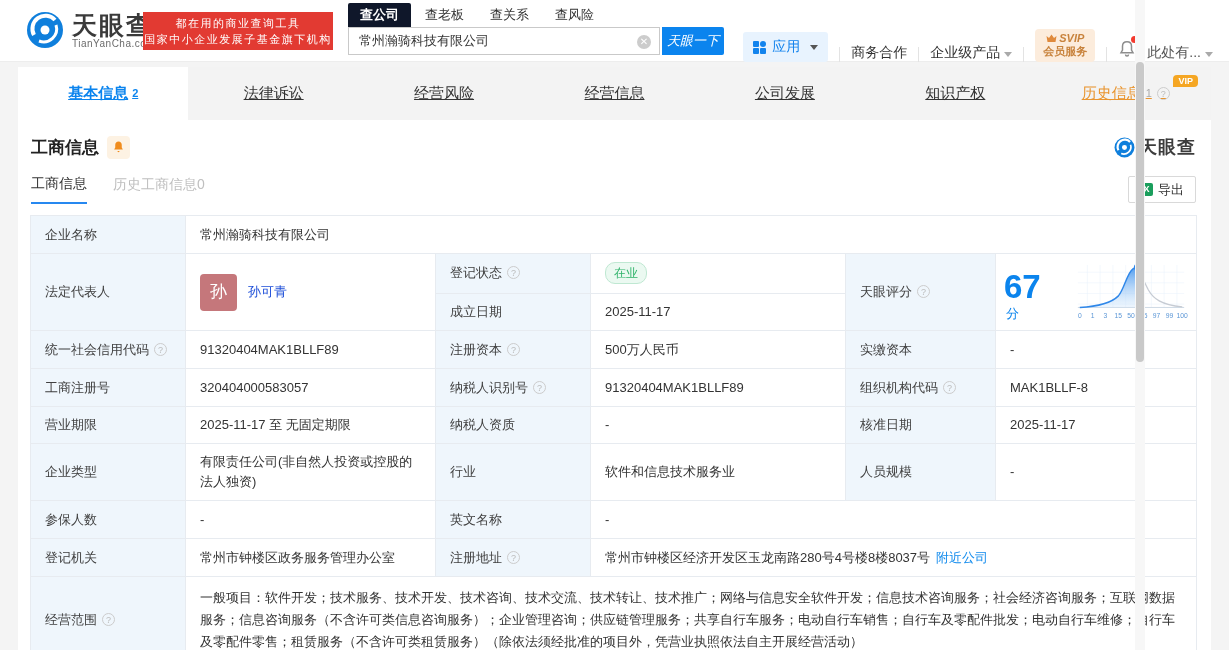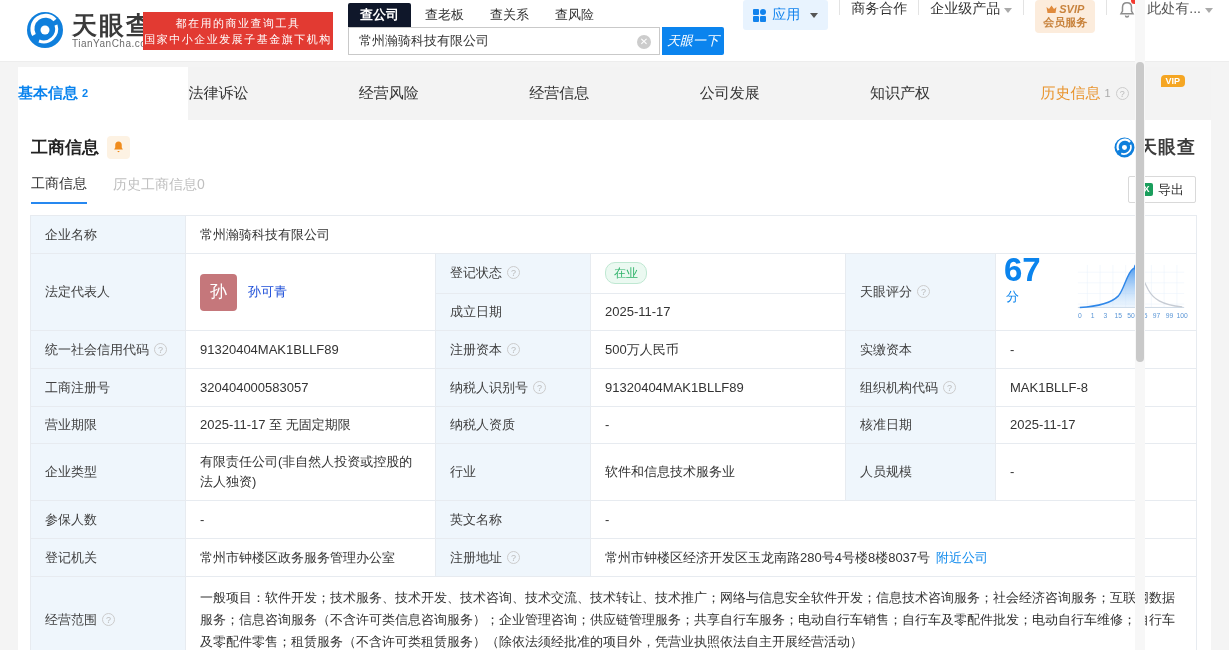--- a/index.html
+++ b/index.html
@@ -19,39 +19,39 @@
   .search-tab { font-size:13px; color:#333; padding:3px 12px; cursor:pointer; }
   .search-tab.active { background:#0f172a; color:#fff; border-radius:2px 2px 0 0;font-weight:bold; }
   .search-row { display:flex; height:28px; }
   .search-box { position:relative; width:312px; height:28px; border:1px solid #c9c9c9; background:#fff; }
   .search-box input { width:100%; height:100%; border:0; outline:none; padding:0 30px 0 10px; font-size:13px; color:#333;
     font-family:"Liberation Sans","DejaVu Sans",sans-serif;}
   .clear-ic { position:absolute; right:8px; top:7px; width:14px; height:14px; border-radius:50%; background:#ccc; color:#fff;
     font-size:10px; line-height:14px; text-align:center; cursor:pointer;}
   .search-btn { width:62px; height:28px; margin-left:2px; background:#0b84ee; color:#fff; border:0; font-size:13px;
     cursor:pointer; border-radius:0 2px 2px 0; font-family:inherit;font-style:italic;}
-  .hnav { position:absolute; right:16px; top:0; height:62px; display:flex; align-items:flex-start; gap:11px; }
+  .hnav { position:absolute; right:16px; top:0; height:62px; display:flex; align-items:flex-end; gap:11px; }
   .hsep { width:1px; height:15px; background:#e3e3e3; }
   .apps-pill { display:flex; align-items:center; gap:6px; background:#e8f3fe; color:#1283ed; height:30px; padding:0 10px;
     border-radius:3px; font-size:14px; cursor:pointer;}
   .grid-ic { width:13px; height:13px; display:grid; grid-template-columns:6px 6px; grid-template-rows:6px 6px; gap:1px;}
   .grid-ic i { background:#1283ed; border-radius:1px;}
   .grid-ic i:nth-child(2){ border-radius:50%; }
   .caret { width:0; height:0; border-left:4px solid transparent; border-right:4px solid transparent; border-top:5px solid #555; display:inline-block; margin-left:4px;}
   .caret.lt { border-top-color:#aaa; }
   .hlink { font-size:14px; color:#333; cursor:pointer; white-space:nowrap;}
   .svip { background:#fcecdc; border-radius:4px; padding:3px 8px; text-align:center; cursor:pointer;}
   .svip .l1 { color:#c8833d; font-size:11px; font-weight:bold; font-style:italic; display:flex; align-items:center; gap:2px; justify-content:center;}
   .svip .l2 { color:#c8833d; font-size:11px; font-weight:bold; }
   .bell-wrap { position:relative; cursor:pointer; }
   .red-dot { position:absolute; right:-2px; top:-3px; width:7px; height:7px; background:#f3392e; border-radius:50%; }
 
   
   .tabbar { position:absolute; left:18px; top:67px; width:1193px; height:53px; background:#f3f3f3; display:flex; }
-  .ntab { flex:1; display:flex; align-items:center; justify-content:flex-start; font-size:15px; color:#333; cursor:pointer; position:relative;}
+  .ntab { flex:1; display:flex; align-items:center; justify-content:center; font-size:15px; color:#333; cursor:pointer; position:relative;text-decoration:underline;}
   .ntab.active { background:#fff; color:#0b84ee; font-weight:bold; }
   .ntab .cnt { font-size:11px; margin-left:4px; position:relative; top:-1px;}
   .ntab.active .cnt { color:#0b84ee; }
   .ntab .cnt.gray { color:#aaa; }
   .ntab.vip-tab { color:#e9952f; }
   .vip-badge { position:absolute; top:8px; margin-left:120px; background:#f5a623; color:#fff; font-size:9px; font-weight:bold;
     padding:1px 5px; border-radius:4px 4px 4px 0; }
   .q { display:inline-block; width:13px; height:13px; border:1px solid #ccc; border-radius:50%; color:#bbb; font-size:9px;
     line-height:12px; text-align:center; margin-left:5px; vertical-align:1px; font-style:normal;}
   .q::after{ content:"?"; }
@@ -75,21 +75,21 @@
   
   table { border-collapse:collapse; table-layout:fixed; width:1166px; margin:11px 0 0 12px; font-size:13px; }
   td { border:1px solid #e7ebf0; padding:8px 14px; vertical-align:middle; line-height:20px; color:#333; word-break:break-all;}
   td.lbl { background:#eff6fc; color:#404040; }
   .tag-green { display:inline-block; background:#ebf9f1; color:#2fb36a; border:1px solid #bfe8d2; border-radius:10px;
     font-size:12px; padding:0 8px; line-height:20px;}
   .rep { display:flex; align-items:center; gap:11px; }
   .avatar { width:37px; height:37px; border-radius:4px; background:#c5777b; color:#fff; font-size:17px;
     display:flex; align-items:center; justify-content:center; }
   a.blue, .blue { color:#1d4ed8; text-decoration:none; cursor:pointer; }
-  .score-wrap { display:flex; align-items:flex-start; gap:20px; }
+  .score-wrap { display:flex; align-items:flex-end; gap:20px; }
   .score-num b { font-size:33px; color:#0b84ed; font-weight:bold; }
   .score-num span { font-size:13px; color:#0b84ed; margin-left:2px;}
   .addr-link { color:#128bed; margin-left:6px; cursor:pointer; white-space:nowrap;}
 
   
   .sbar { position:absolute; right:0; top:0; width:10px; height:650px; background:#f7f7f7; }
   .sthumb { position:absolute; left:1px; top:62px; width:8px; height:300px; background:#c9c9c9; border-radius:4px; }
 </style>
 </head>
 <body>

